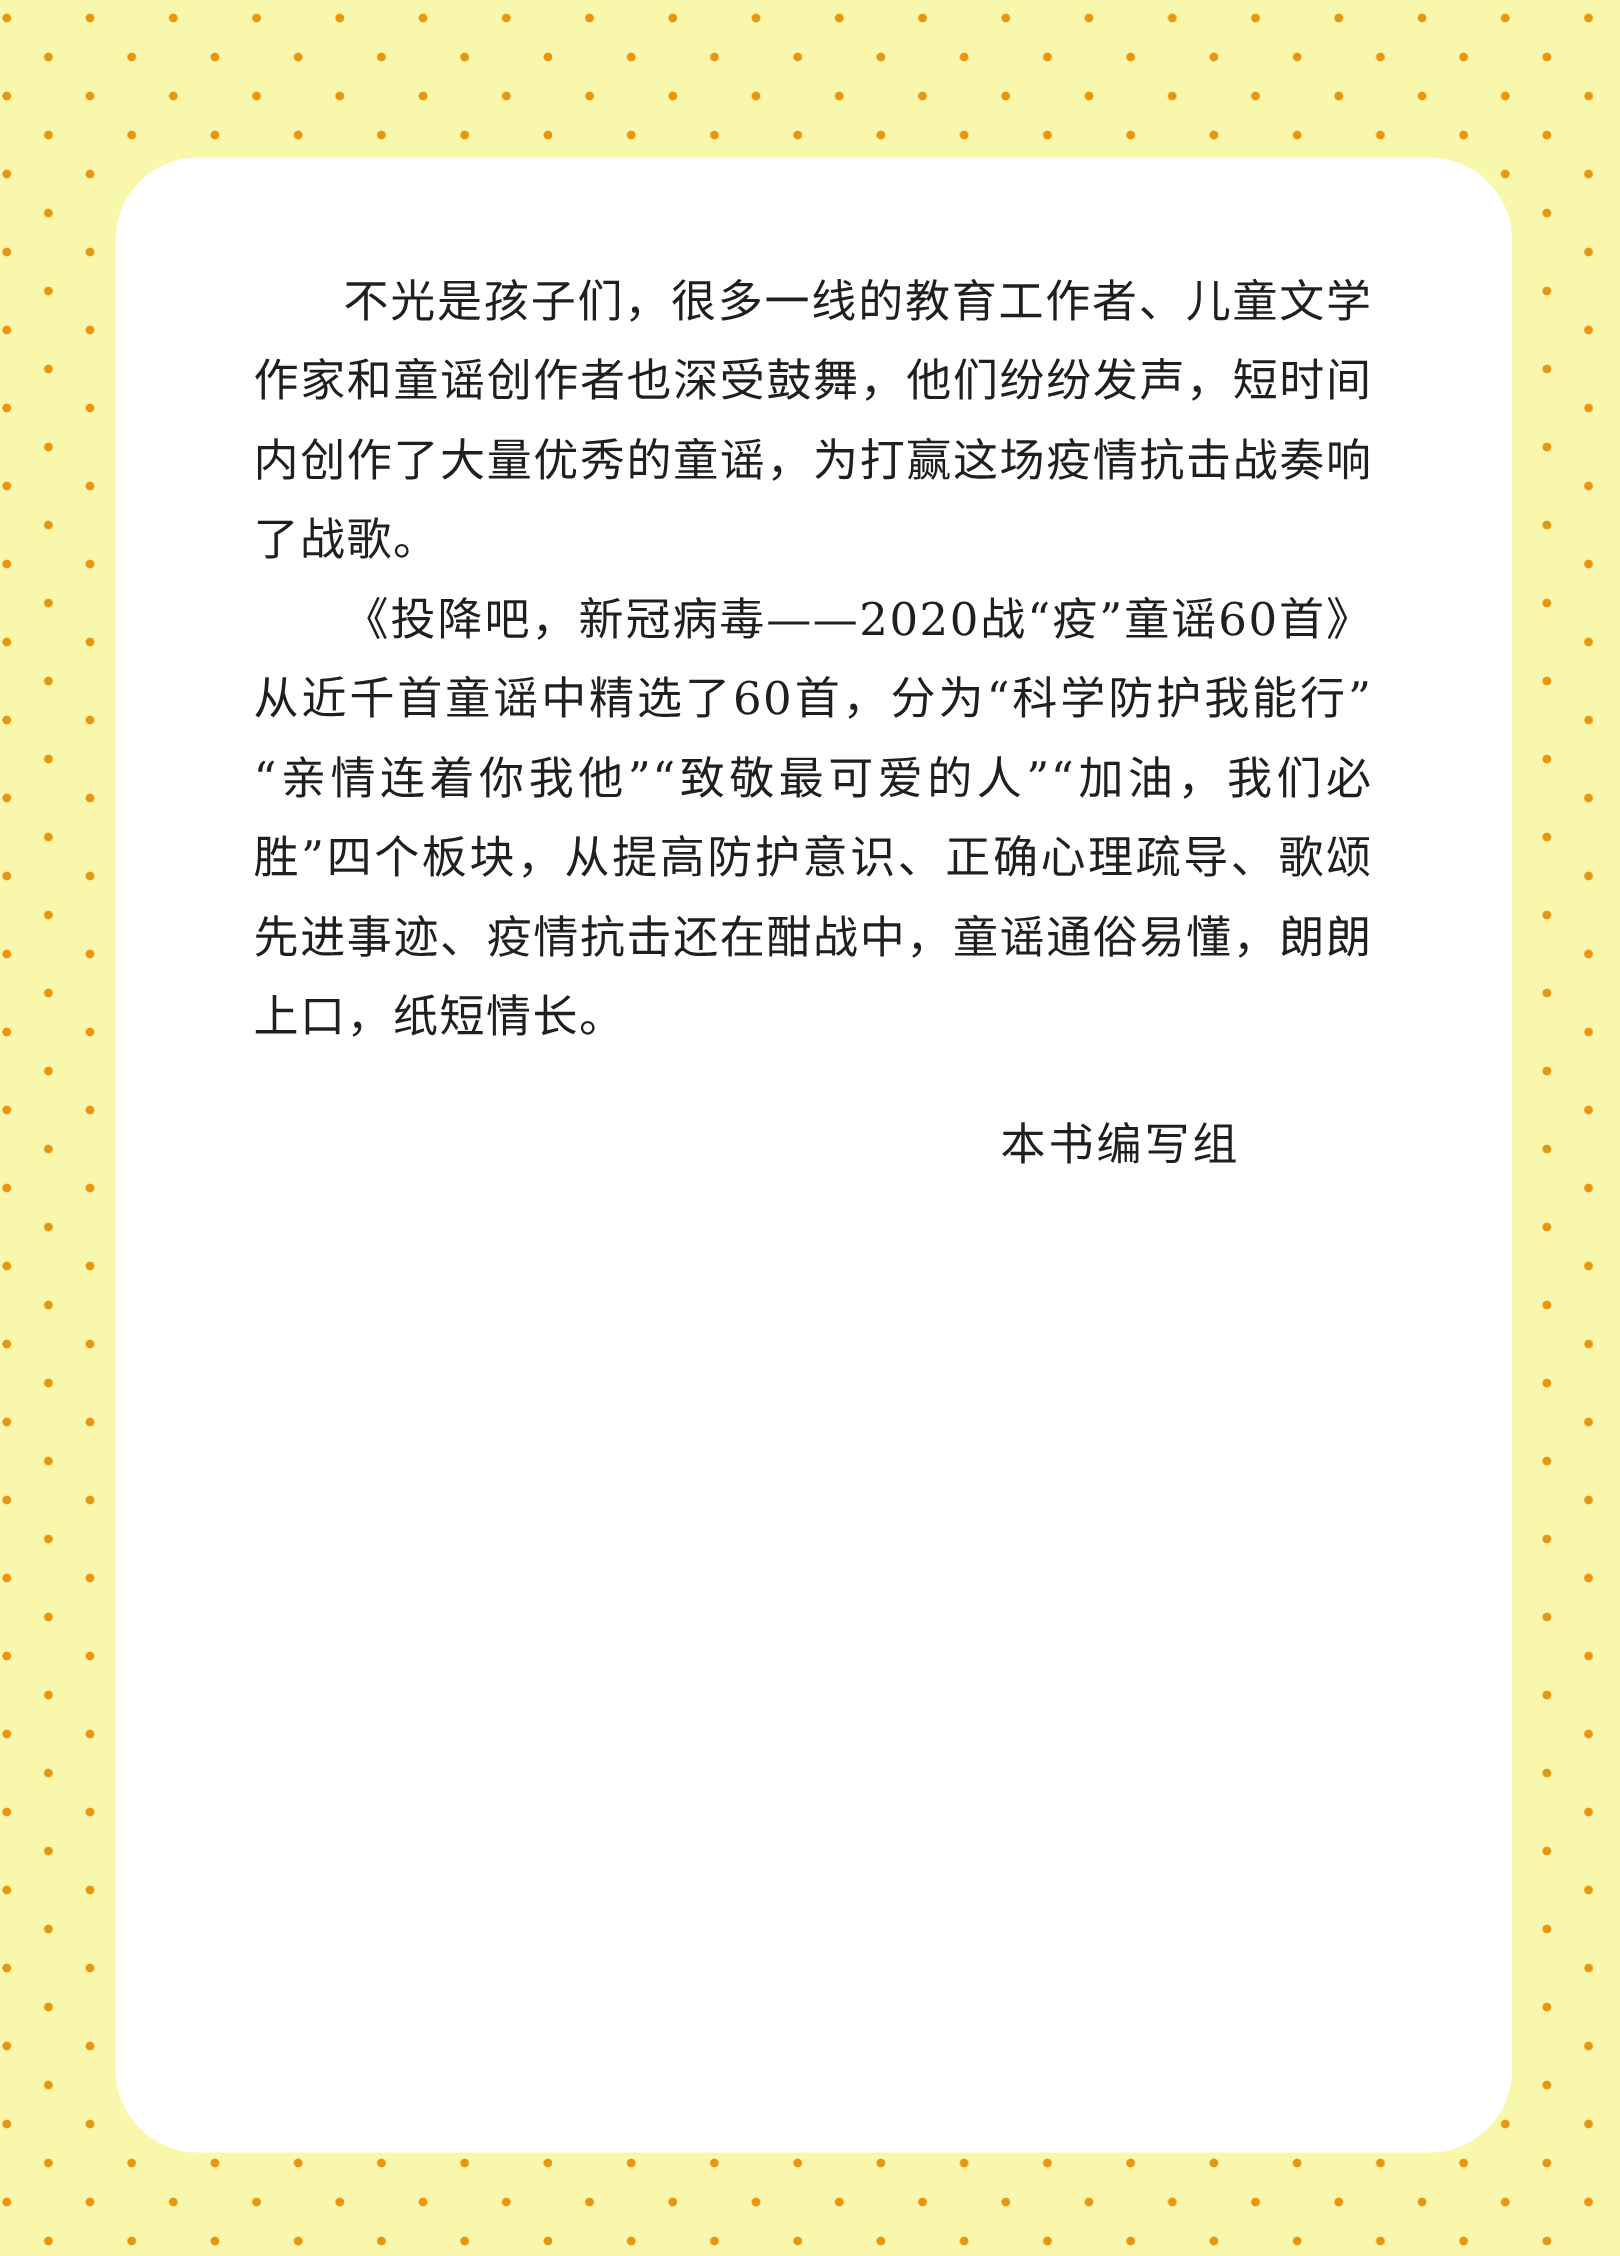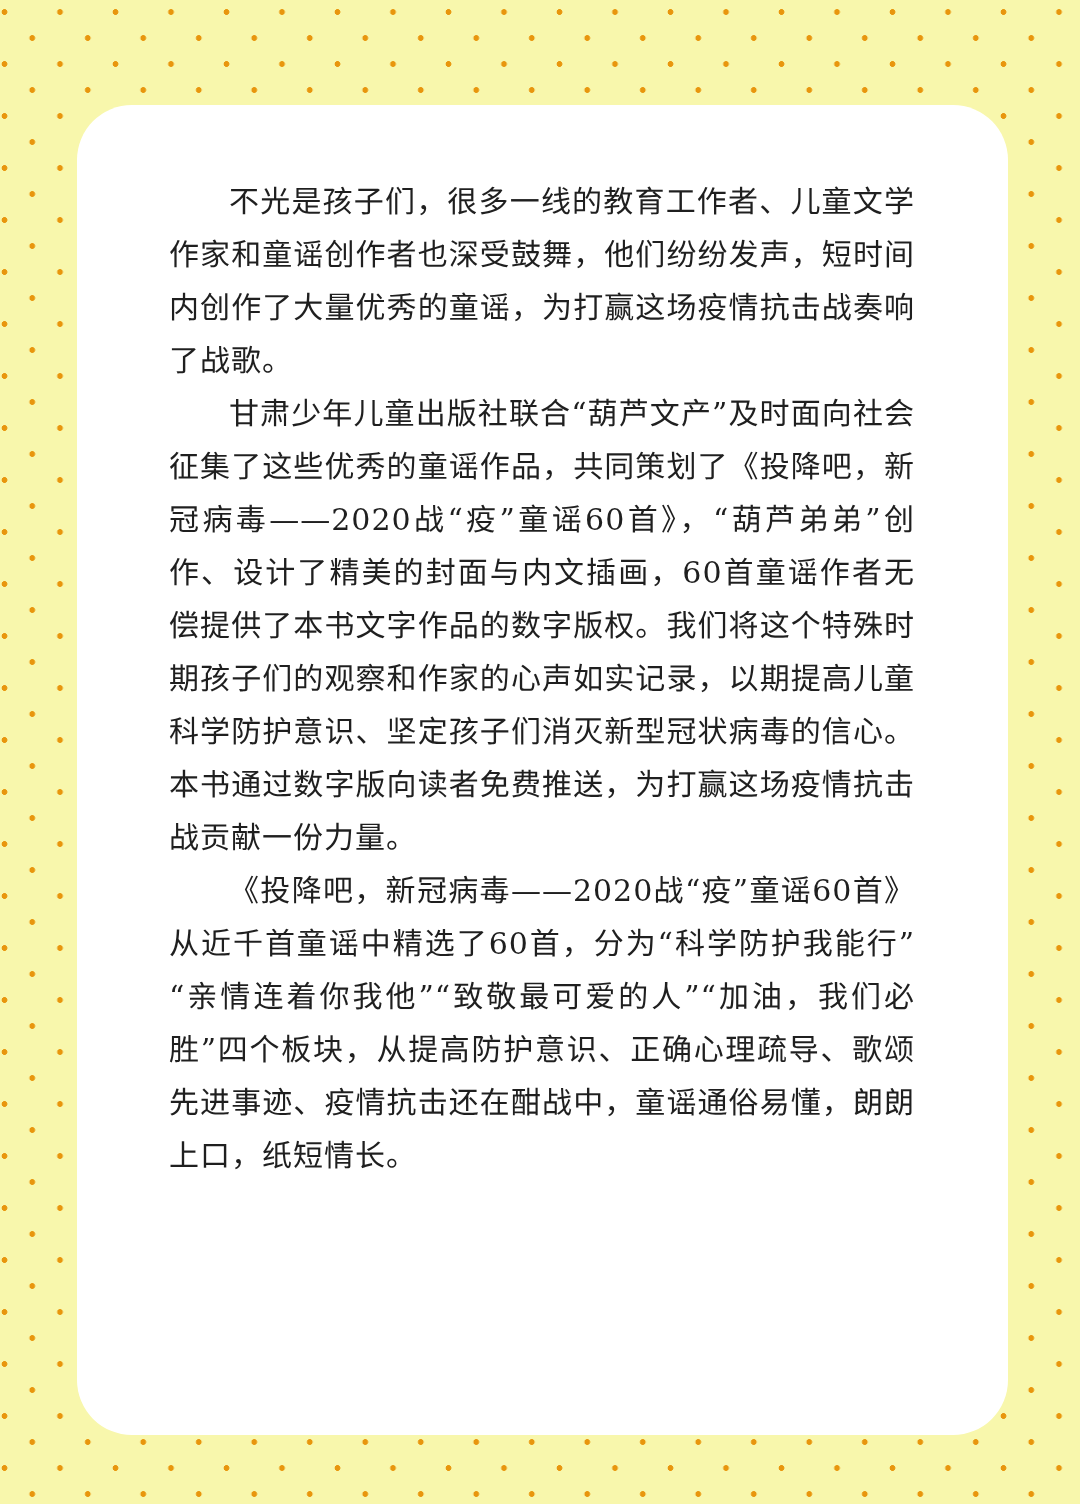--- a/index.html
+++ b/index.html
@@ -50,16 +50,16 @@
     padding-right: 88px;
     letter-spacing: 2px;
   }
 </style>
 </head>
 <body>
 
 <div class="card">
   <div class="text-block">
     <p>不光是孩子们，很多一线的教育工作者、儿童文学作家和童谣创作者也深受鼓舞，他们纷纷发声，短时间内创作了大量优秀的童谣，为打赢这场疫情抗击战奏响了战歌。</p>
-    <p>甘肃少年儿童出版社联合“葫芦文产”及时面向社会征集了这些优秀的童谣作品，共同策划了《投降吧，新冠病毒——2020战“疫”童谣60首》，“葫芦弟弟”创作、设计了精美的封面与内文插画，60首童谣作者无偿提供了本书文字作品的数字版权。我们将这个特殊时期孩子们的观察和作家的心声如实记录，以期提高儿童科学防护意识、坚定孩子们消灭新型冠状病毒的信心。本书通过数字版向读者免费推送，为打赢这场疫情抗击战贡献一份力量。</p>
     <p>《投降吧，新冠病毒——2020战“疫”童谣60首》从近千首童谣中精选了60首，分为“科学防护我能行”“亲情连着你我他”“致敬最可爱的人”“加油，我们必胜”四个板块，从提高防护意识、正确心理疏导、歌颂先进事迹、疫情抗击还在酣战中，童谣通俗易懂，朗朗上口，纸短情长。</p>
+    <div class="signature">本书编写组</div>
   </div>
 </div>
 
 </body></html>

